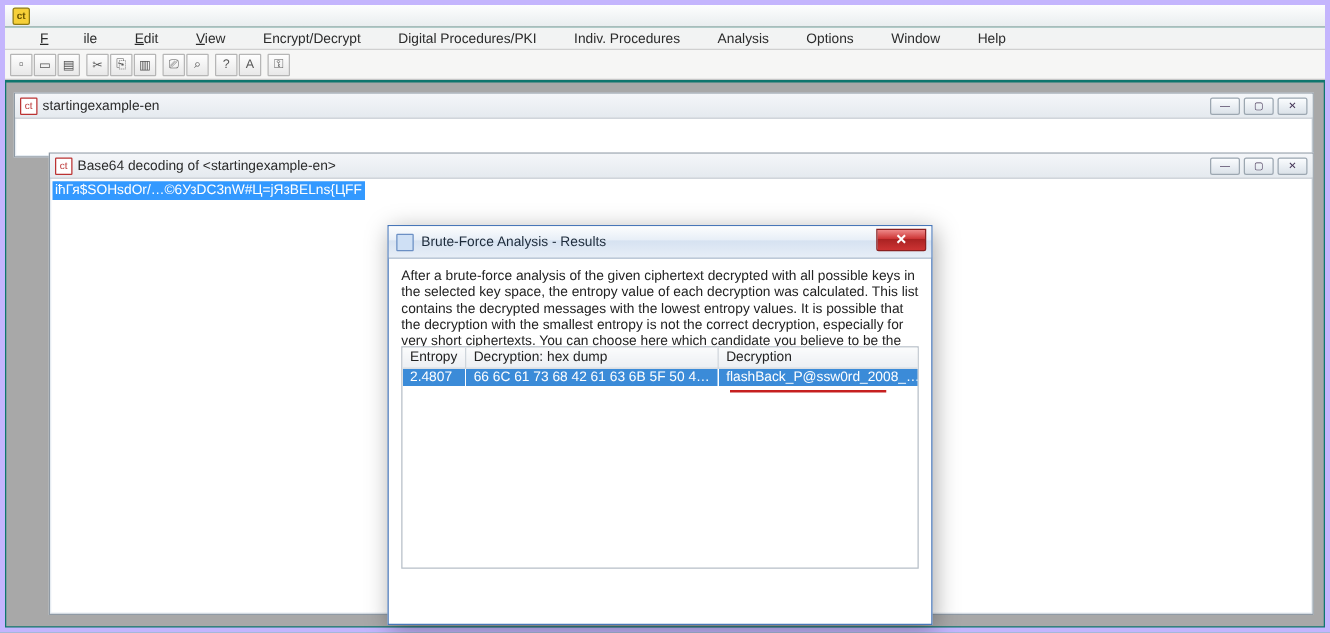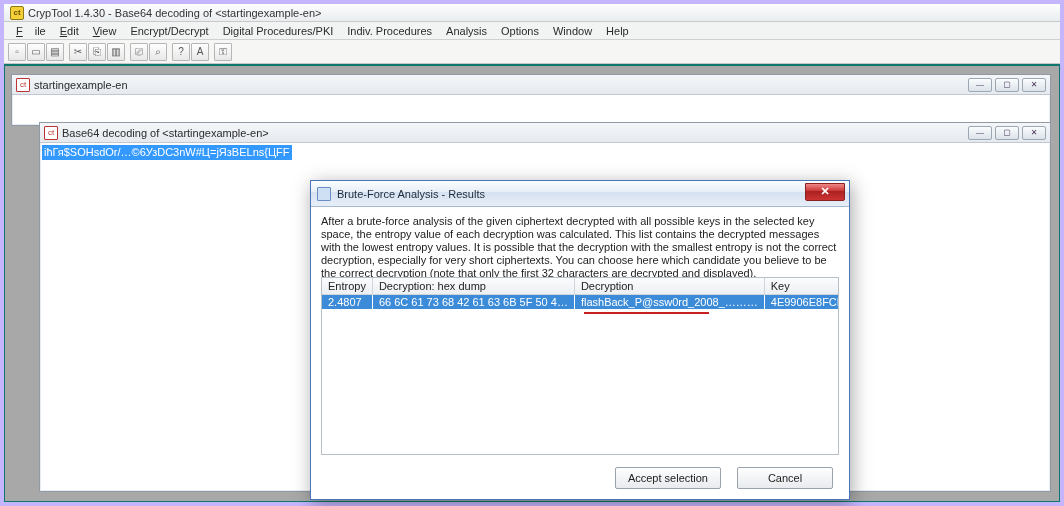--- a/index.html
+++ b/index.html
@@ -5,42 +5,42 @@
   * { box-sizing: border-box; margin: 0; padding: 0; font-family: "Segoe UI", Tahoma, sans-serif; }
   body { background: #fff; width: 1064px; height: 506px; overflow: hidden; position: relative; font-size: 11px; color: #000; }
 
   
   .main-win { position: absolute; left: 0; top: 0; right: 0; bottom: 0; border: 4px solid #c4b5fd; background: #0f766e; }
   .titlebar { height: 18px; display: flex; align-items: center; gap: 4px; padding: 2px 6px; background: linear-gradient(#fdfefe,#e9edef); border-bottom: 1px solid #c9c9c9; }
   .titlebar .app-icon { width: 14px; height: 14px; background: #f6d038; border: 1px solid #8e7a12; border-radius: 2px; display:flex;align-items:center;justify-content:center;font-size:8px;font-weight:bold;color:#6b5500;}
   .titlebar .t-text { font-size: 11px; color: #333; }
 
   .menubar { height: 18px; display: flex; align-items: center; gap: 2px; padding: 2px 6px; background: #f2f3f3; border-bottom: 1px solid #d0d0d0; }
-  .menubar span { color: #2b2b2b; font-size: 11px; padding: 1px 6px; cursor: default; }
+  .menubar span { color: #2b2b2b; font-size: 11px; padding: 1px 6px; cursor: default; margin-left: 16px; }
   .menubar span u { text-decoration: underline; }
 
   .toolbar { height: 24px; display: flex; align-items: center; gap: 0; padding: 2px 4px; background: #f6f6f5; border-bottom: 1px solid #c7c7c7; }
   .tb-btn { width: 18px; height: 18px; border: 1px solid #b6b6b6; background: linear-gradient(#fefefe,#e8e8e8); margin-right: 1px; display:flex; align-items:center; justify-content:center; font-size:10px; color:#555; border-radius:1px;}
   .tb-sep { width: 4px; }
 
   .client { position: absolute; left: 1px; right: 1px; top: 62px; bottom: 1px; background: #a8a8a8; }
 
   
   .mdi { position: absolute; background: #fff; border: 1px solid #8f9aa5; box-shadow: 0 0 0 1px #e6ecf2 inset; }
   .mdi-title { height: 20px; background: linear-gradient(#f4f6f9,#e5eaef); border-bottom: 1px solid #c1c8cf; display:flex; align-items:center; padding: 0 4px; gap:4px; }
   .mdi-title .mdi-icon { width:14px; height:14px; background:#fff; border:1px solid #b33; border-radius:1px; display:flex;align-items:center;justify-content:center;font-size:8px;color:#b33;}
   .mdi-title .mdi-txt { font-size: 11px; color:#2b2b2b; }
   .mdi-title .spacer { flex:1; }
   .mdi-ctrl { display:flex; gap:3px; }
   .mdi-cb { width:24px; height:14px; border:1px solid #9ca7b1; background:linear-gradient(#fafcfe,#dbe2e9); border-radius:2px; display:flex;align-items:center;justify-content:center; font-size:8px; color:#435; }
   .mdi-body { padding: 2px; }
   .sel { background:#3399ff; color:#fff; font-size:11px; padding:1px 2px; display:inline-block; line-height:13px; font-family:Tahoma, sans-serif;}
 
   
-  .dlg { position:absolute; left:310px; top:180px; width:540px; height:320px; border:1px solid #4776b8; background:#fff; box-shadow: 2px 4px 18px rgba(0,0,0,.35); }
+  .dlg { position:absolute; left:310px; top:180px; width:436px; height:320px; border:1px solid #4776b8; background:#fff; box-shadow: 2px 4px 18px rgba(0,0,0,.35); }
   .dlg-title { height:26px; background: linear-gradient(#fcfdfe,#e7eef7 45%,#d6e2f1 46%,#e7eef7); border-bottom:1px solid #a8b8cc; display:flex; align-items:center; padding:0 4px 0 6px; gap:6px; }
   .dlg-title .d-icon { width:14px;height:14px;border:1px solid #6b8fc4;background:#cfe0f5;border-radius:1px; }
   .dlg-title .d-txt { font-size:11px; color:#1c2a3a; }
   .dlg-title .spacer{flex:1;}
   .dlg-close { width:40px; height:18px; margin-top:-4px; background: linear-gradient(#e88,#c33 45%,#a22 46%,#c33); border:1px solid #8a1f1f; border-bottom-left-radius:2px;border-bottom-right-radius:2px; display:flex;align-items:center;justify-content:center;color:#fff;font-weight:bold;font-size:11px;}
   .dlg-body { position:absolute; left:10px; right:10px; top:34px; bottom:44px; }
   .dlg-desc { font-size:11px; color:#222; line-height:13px; margin-bottom:10px; }
 
   .tbl-wrap { border:1px solid #b7bfc7; position:absolute; left:0; right:0; top:62px; bottom:0; background:#fff; overflow:hidden; }
   table { width:100%; border-collapse:collapse; font-size:11px; }
@@ -52,23 +52,20 @@
   .dlg-btns { position:absolute; right:16px; bottom:10px; display:flex; gap:16px; }
   .dlg-btn { min-width:96px; height:22px; border:1px solid #9aa3ab; background:linear-gradient(#fefefe,#e8ebee); border-radius:2px; font-size:11px; padding:0 12px; display:flex; align-items:center; justify-content:center; color:#222; }
 </style>
 </head>
 <body>
 
 <div class="main-win">
 
   <div class="titlebar">
     <span class="app-icon">ct</span>
-    <span class="t-text">
-      <span>CrypTool 1.4.30 - </span><span>Base64 decoding of &lt;startingexample-en&gt;</span>
-    </span>
   </div>
 
   <div class="menubar">
     <span><u>F</u><span></span>ile</span>
     <span><u>E</u>dit</span>
     <span><u>V</u>iew</span>
     <span>Encrypt/Decrypt</span>
     <span>Digital Procedures/PKI</span>
     <span>Indiv. Procedures</span>
     <span>Analysis</span>
@@ -162,17 +159,13 @@
             <td>66 6C 61 73 68 42 61 63 6B 5F 50 4…</td>
             <td>flashBack_P@ssw0rd_2008_………</td>
             <td>4E9906E8FCB66CC9FA…</td>
           </tr>
         </tbody>
       </table>
       <div class="underline-mark" style="left:262px; top:34px; width:125px;"></div>
     </div>
   </div>
 
-  <div class="dlg-btns">
-    <div class="dlg-btn">Accept selection</div>
-    <div class="dlg-btn">Cancel</div>
-  </div>
 </div>
 
 </body></html>

